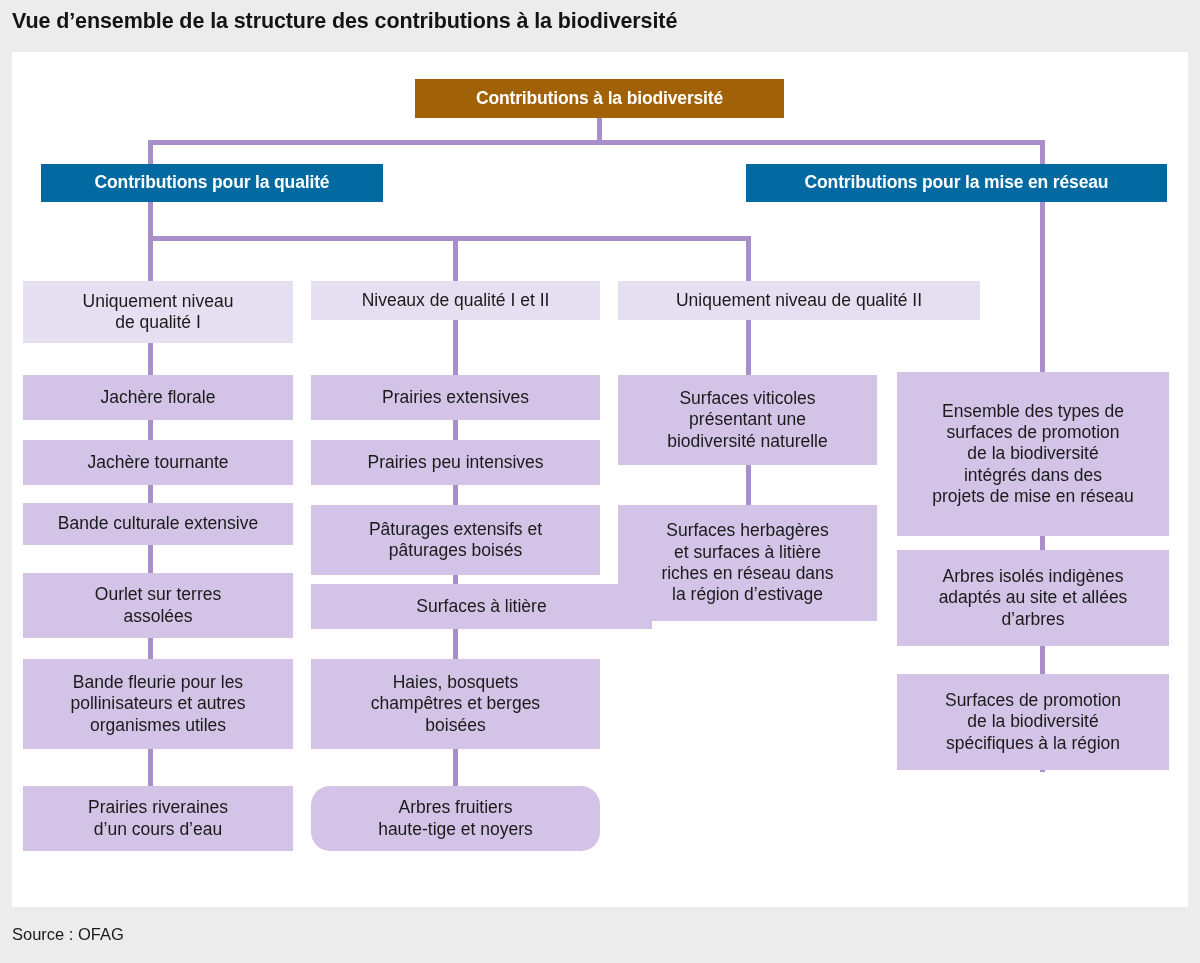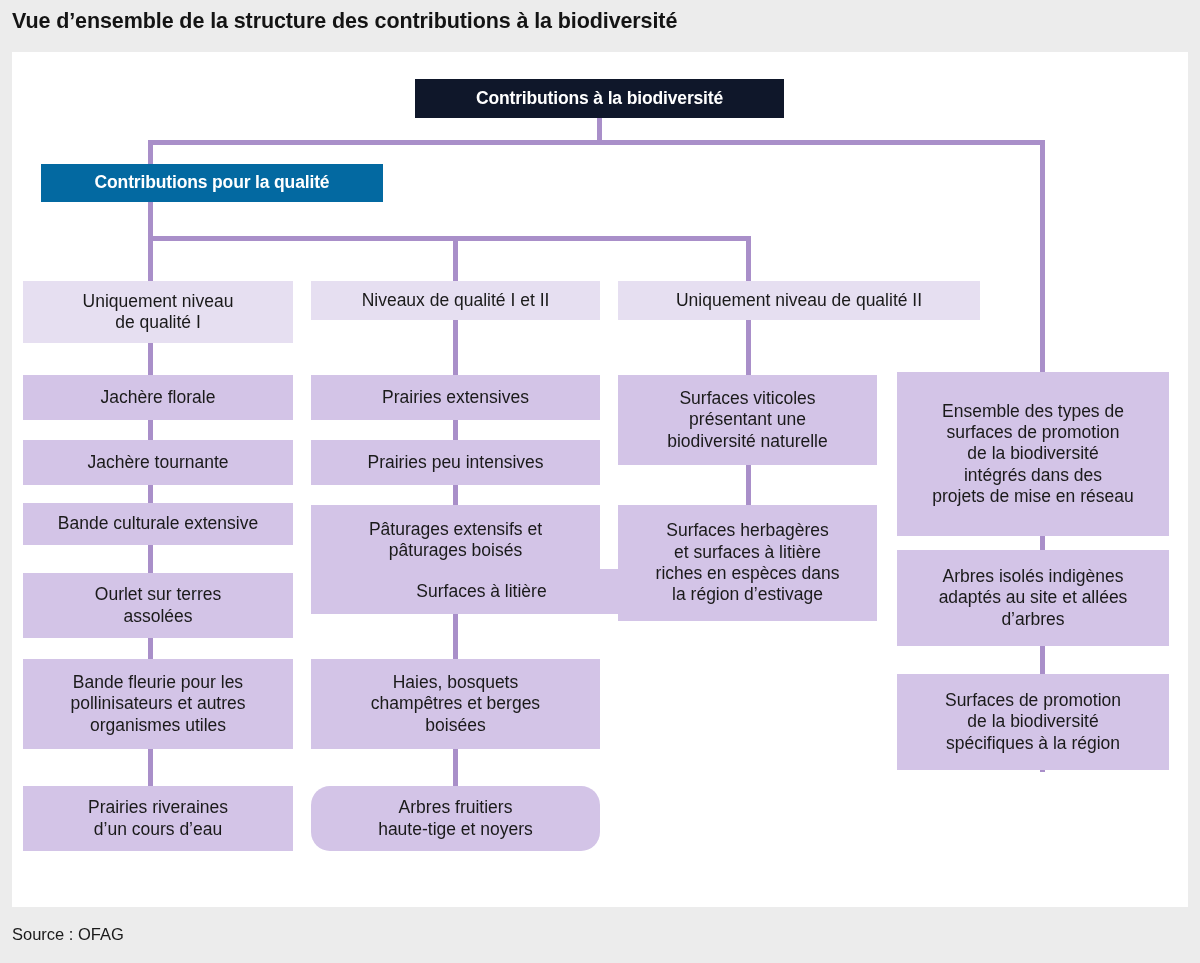--- a/index.html
+++ b/index.html
@@ -41,21 +41,21 @@
   .box{
     position:absolute;
     display:flex;align-items:center;justify-content:center;
     text-align:center;
     box-sizing:border-box;
     line-height:1.22;
   }
   .box span{display:block;padding:0 6px;}
 
   .lvl1{
-    background:#0f172a;color:#ffffff;
+    background:#a16207;color:#ffffff;
     font-size:17.5px;font-weight:bold;letter-spacing:-0.15px;
   }
   .lvl2{
     background:#0369a1;color:#ffffff;
     font-size:17.5px;font-weight:bold;letter-spacing:-0.15px;
   }
   .lvl3{
     background:#e6dff1;color:#1a1a1a;
     font-size:17.5px;
   }
@@ -92,20 +92,23 @@
   <div class="ln v" style="left:1040px;top:372px;height:400px;"></div>
 
   <div class="box lvl1" style="left:415px;top:79px;width:369px;height:39px;">
     <span>Contributions à la biodiversité</span>
   </div>
 
   <div class="box lvl2" style="left:41px;top:164px;width:342px;height:38px;">
     <span>Contributions pour la qualité</span>
   </div>
 
+  <div class="box lvl2" style="left:746px;top:164px;width:421px;height:38px;">
+    <span>Contributions pour la mise en réseau</span>
+  </div>
 
   <div class="box lvl3" style="left:23px;top:281px;width:270px;height:62px;">
     <span style="white-space:pre-line;">Uniquement niveau
 de qualité I</span>
   </div>
   <div class="box leaf" style="left:23px;top:375px;width:270px;height:45px;">
     <span style="white-space:pre-line;">Jachère florale</span>
   </div>
   <div class="box leaf" style="left:23px;top:440px;width:270px;height:45px;text-align:right;">
     <span style="white-space:pre-line;">Jachère tournante</span>
@@ -133,21 +136,21 @@
   <div class="box leaf" style="left:311px;top:375px;width:289px;height:45px;">
     <span style="white-space:pre-line;">Prairies extensives</span>
   </div>
   <div class="box leaf" style="left:311px;top:440px;width:289px;height:45px;">
     <span style="white-space:pre-line;">Prairies peu intensives</span>
   </div>
   <div class="box leaf" style="left:311px;top:505px;width:289px;height:70px;">
     <span style="white-space:pre-line;">Pâturages extensifs et
 pâturages boisés</span>
   </div>
-  <div class="box leaf" style="left:311px;top:569px;width:341px;height:45px;">
+  <div class="box leaf" style="left:311px;top:584px;width:341px;height:45px;">
     <span style="white-space:pre-line;">Surfaces à litière</span>
   </div>
   <div class="box leaf" style="left:311px;top:659px;width:289px;height:90px;">
     <span style="white-space:pre-line;">Haies, bosquets
 champêtres et berges
 boisées</span>
   </div>
   <div class="box leaf" style="left:311px;top:786px;width:289px;height:65px;border-radius:19px;">
     <span style="white-space:pre-line;">Arbres fruitiers
 haute-tige et noyers</span>
@@ -157,21 +160,21 @@
     <span style="white-space:pre-line;">Uniquement niveau de qualité II</span>
   </div>
   <div class="box leaf" style="left:618px;top:375px;width:259px;height:90px;align-items:center;">
     <span style="white-space:pre-line;">Surfaces viticoles
 présentant une
 biodiversité naturelle</span>
   </div>
   <div class="box leaf" style="left:618px;top:505px;width:259px;height:116px;">
     <span style="white-space:pre-line;">Surfaces herbagères
 et surfaces à litière
-riches en espèces dans
+riches en réseau dans
 la région d’estivage</span>
   </div>
 
   <div class="box leaf" style="left:897px;top:372px;width:272px;height:164px;">
     <span style="white-space:pre-line;">Ensemble des types de
 surfaces de promotion
 de la biodiversité
 intégrés dans des
 projets de mise en réseau</span>
   </div>

